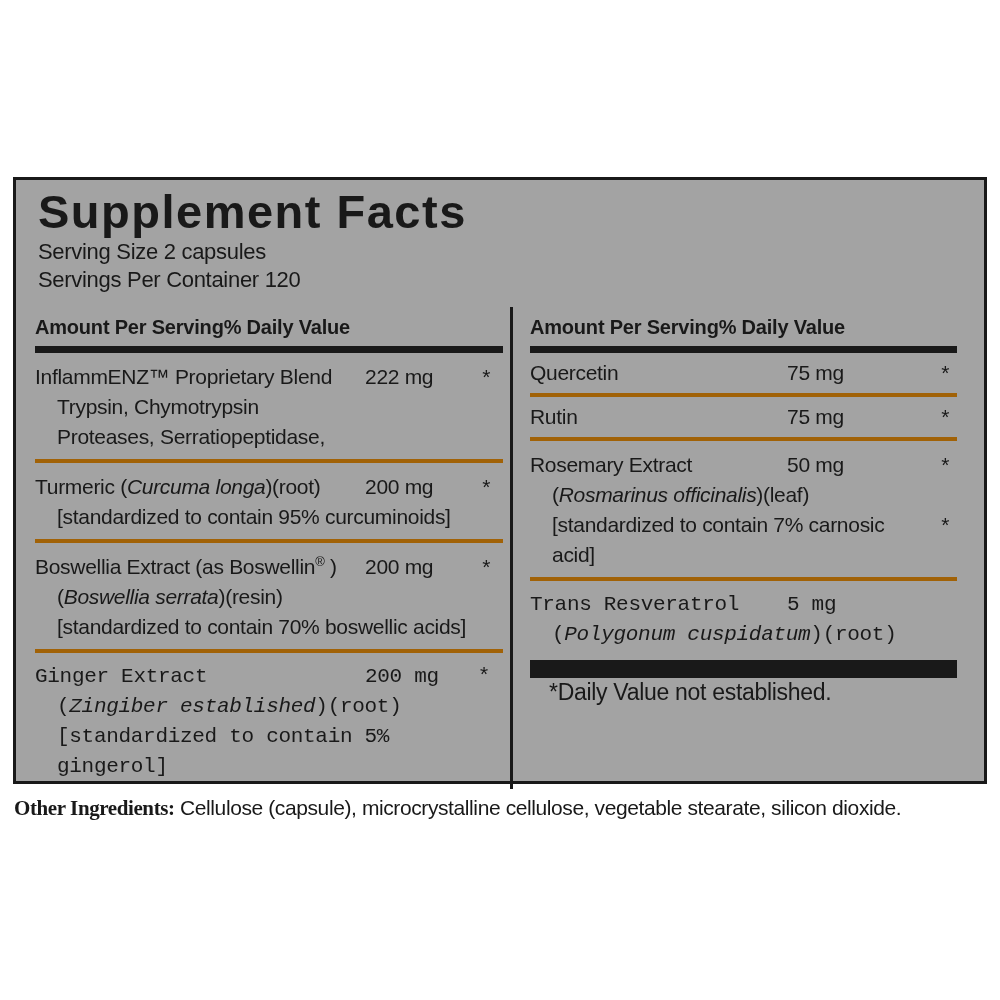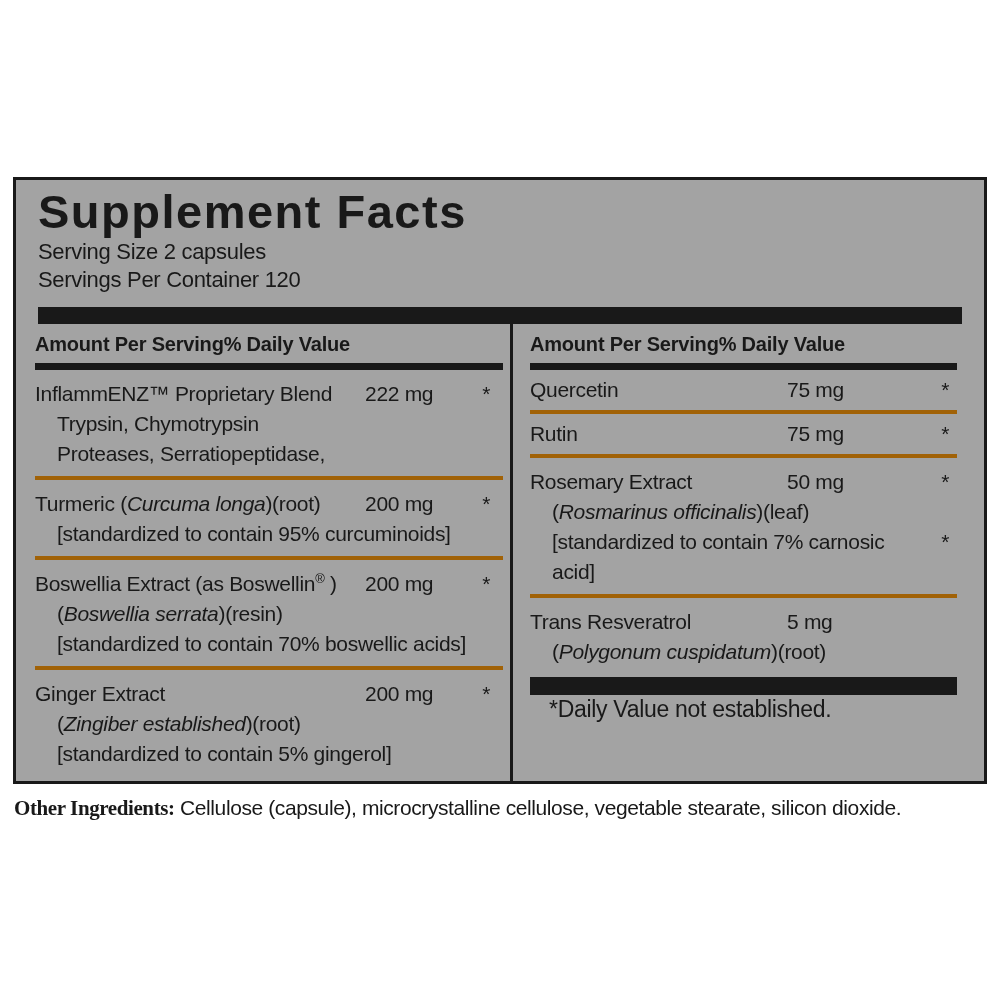--- a/index.html
+++ b/index.html
@@ -33,21 +33,21 @@
     display:flex; align-items:flex-end;
     font-weight:bold; font-size:20px; letter-spacing:-0.2px;
     padding:9px 0 7px 0;
   }
   .header-rule { height:7px; background:#191919; }
   .row {
     border-bottom:4px solid #a16207;
     padding:9px 0 7px 0;
     font-size:21px; letter-spacing:-0.3px; line-height:30px;
   }
-  .row.no-border { border-bottom:none; }
+  .row.no-border { border-bottom:none;font-family:Liberation Mono, monospace; }
   .col-right .row.tight { padding:5px 0 5px 0; }
   .row-main { display:flex; }
   .name { flex:1; }
   .amt { text-align:left; white-space:nowrap; }
   .col-left .amt { width:72px; }
   .col-left .dv { width:66px; text-align:right; padding-right:13px; }
   .col-right .amt { width:100px; }
   .col-right .dv { width:70px; text-align:right; padding-right:8px; }
   .sub { padding-left:22px; }
   .sub-flex { display:flex; padding-left:22px; }

